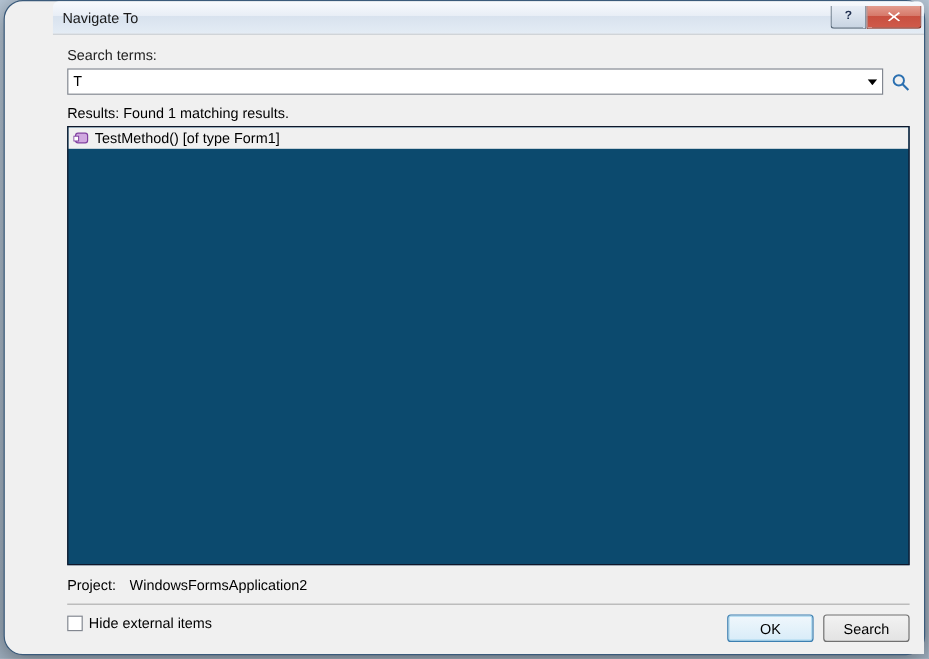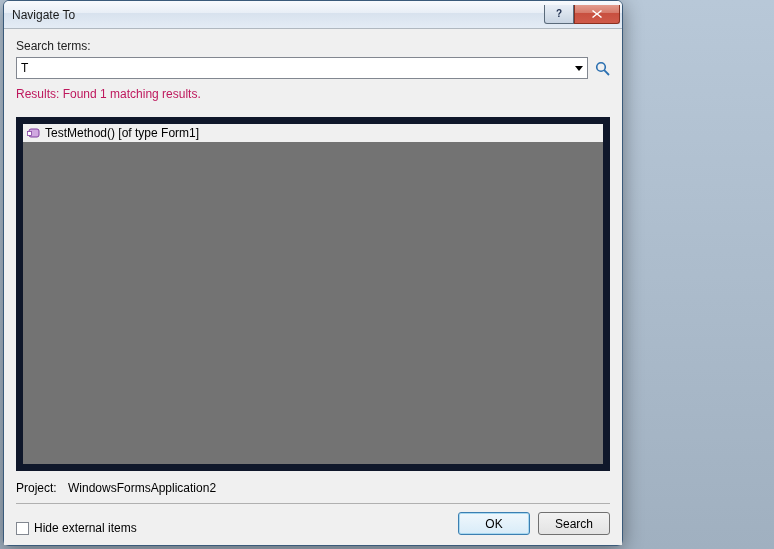--- a/index.html
+++ b/index.html
@@ -1,25 +1,25 @@
 <!DOCTYPE html>
 <html><head>
 <meta charset="utf-8">
 <style>
   * { box-sizing: border-box; }
   html, body { margin: 0; padding: 0; font-family: "Segoe UI", Tahoma, sans-serif; font-size: 12px; }
   body { background: linear-gradient(to bottom, #b8c8d8 0%, #a0b0c0 100%); width: 774px; height: 549px; overflow: hidden; }
 
   .window {
-    position: absolute; left: 3px; top: 0; width: 620px; height: 546px;
+    position: absolute; left: 3px; top: 0; width: 768px; height: 546px;
     background: #f0f0f0;
     border: 1px solid #3a5a7a;
-    border-radius: 6px;
+    border-radius: 16px;
     box-shadow: 0 4px 20px rgba(0,0,0,0.4);
-    display: flex; flex-direction: column;
+    display: flex; flex-direction: column; padding-left: 40px;
   }
 
   .titlebar {
     height: 28px;
     background: linear-gradient(to bottom, #f8fafd 0%, #e8eef6 45%, #d8e2ee 46%, #e4ecf5 100%);
     border-bottom: 1px solid #b0b8c0;
     border-radius: 5px 5px 0 0;
     display: flex; align-items: center; padding: 0 2px 0 8px;
   }
   .titlebar .title { flex: 1; color: #1a1a1a; font-size: 12px; }
@@ -35,35 +35,35 @@
 
   .search-row { display: flex; align-items: center; gap: 6px; margin-bottom: 8px; }
   .search-wrap { flex: 1; position: relative; }
   .search-input {
     width: 100%; height: 22px; border: 1px solid #828790; background: #fff;
     padding: 2px 20px 2px 4px; font-family: inherit; font-size: 12px; outline: none;
   }
   .dd-arrow { position: absolute; right: 2px; top: 50%; transform: translateY(-50%); width: 14px; height: 14px; display: flex; align-items: center; justify-content: center; color: #000; pointer-events: none; }
   .mag { width: 16px; height: 16px; display: flex; align-items: center; justify-content: center; color: #2a6fb0; cursor: pointer; }
 
-  .results-label { color: #be185d; margin-bottom: 16px; }
+  .results-label { color: #000000; margin-bottom: 4px; }
 
   .results-list {
-    flex: 1; border: 7px solid #0f172a; background: #737373; overflow: auto;
+    flex: 1; border: 1px solid #0f172a; background: #0c4a6e; overflow: auto;
     margin-bottom: 10px;
   }
   .result-row { display: flex; align-items: center; gap: 4px; padding: 2px 4px; background: #f0f0f0; color: #000; }
   .result-row .method-icon { width: 14px; height: 14px; flex: none; }
 
   .details { border-bottom: 1px solid #b0b0b0; padding-bottom: 6px; margin-bottom: 8px; }
   .detail-row { display: flex; margin-bottom: 2px; font-size: 12px; color: #000; }
   .detail-key { font-weight: normal; width: 52px; flex: none; }
   .detail-val { flex: 1; white-space: nowrap; overflow: hidden; text-overflow: ellipsis; }
 
-  .bottom-row { display: flex; align-items: flex-end; }
+  .bottom-row { display: flex; align-items: flex-start; }
   .chk-wrap { display: flex; align-items: center; gap: 5px; }
   .chk { width: 13px; height: 13px; border: 1px solid #828790; background: #fff; }
   .spacer { flex: 1; }
   .btn {
     min-width: 72px; height: 23px; padding: 0 14px;
     border: 1px solid #707070; background: linear-gradient(to bottom, #f2f2f2, #e3e3e3);
     border-radius: 3px; font-family: inherit; font-size: 12px; color: #000;
     margin-left: 8px; cursor: pointer;
   }
   .btn.default { border-color: #3c7fb1; box-shadow: inset 0 0 0 1px #a8d8f0; background: linear-gradient(to bottom, #f0f7fc, #d8ecf8); }

